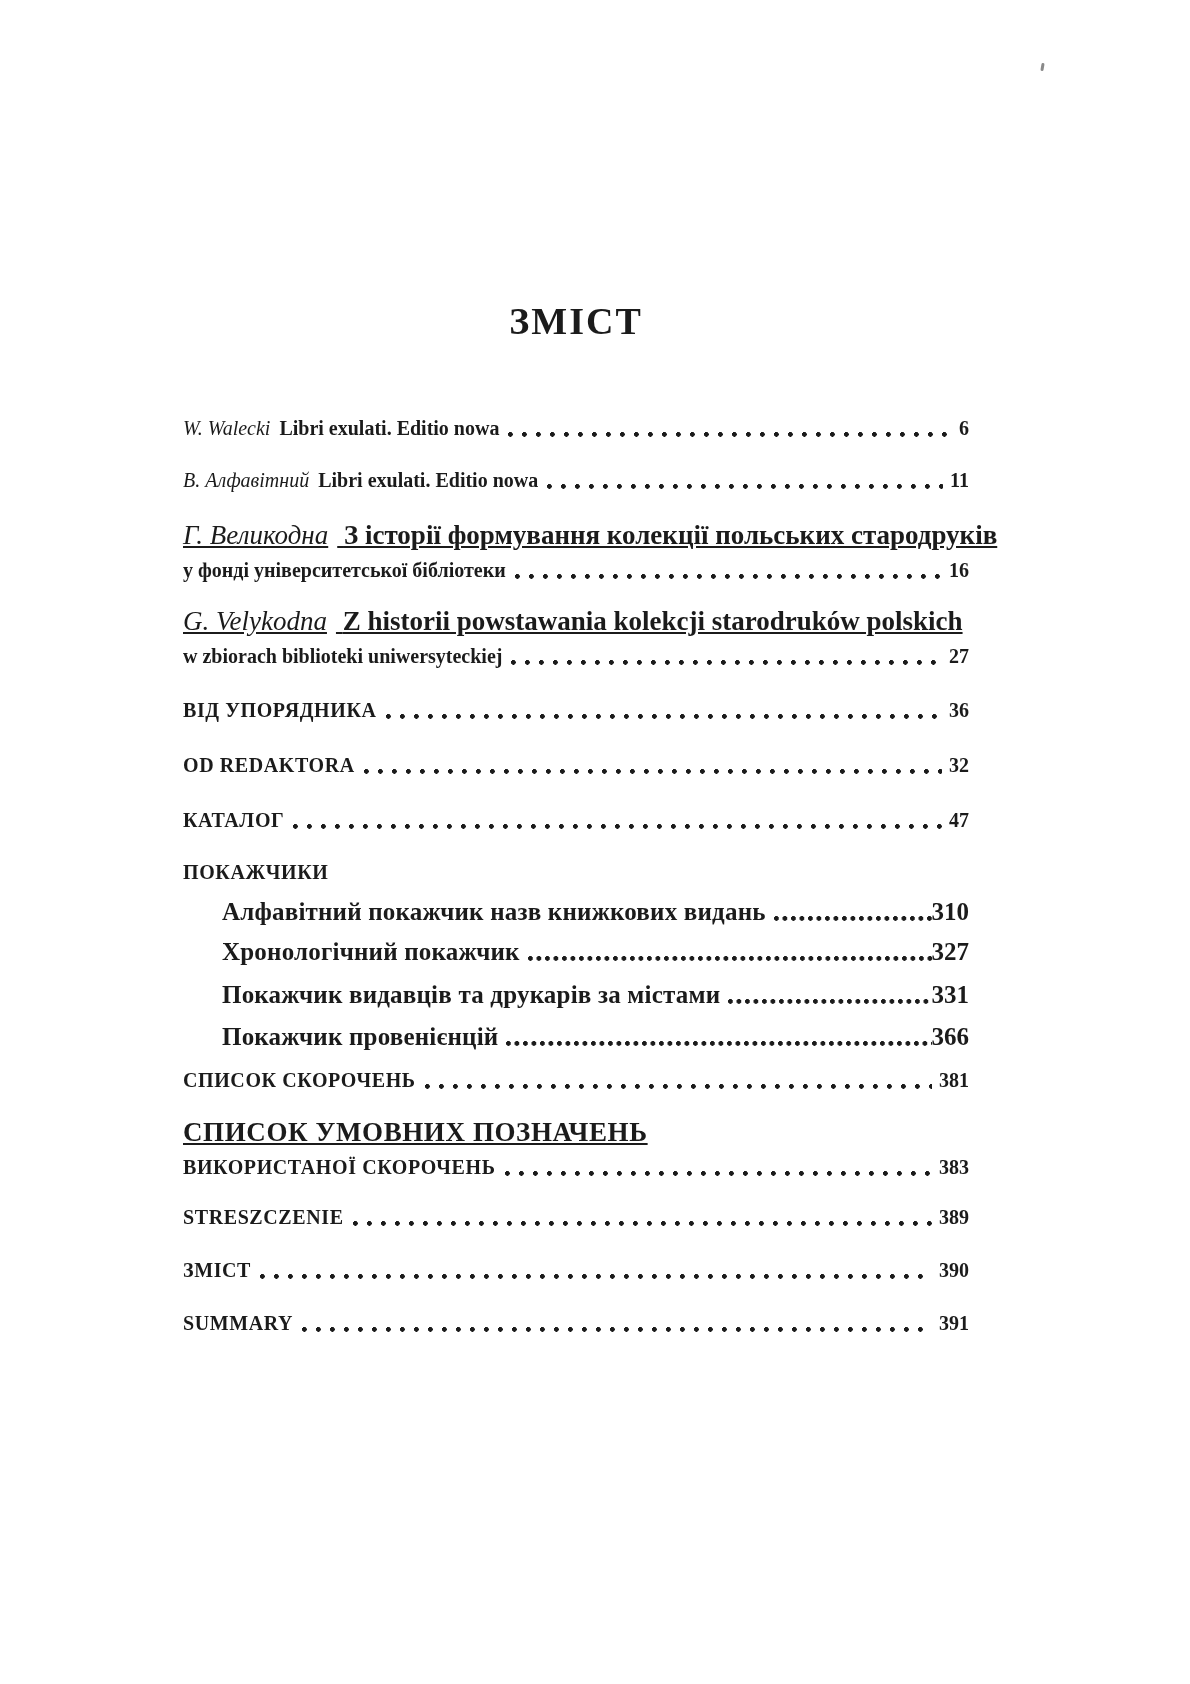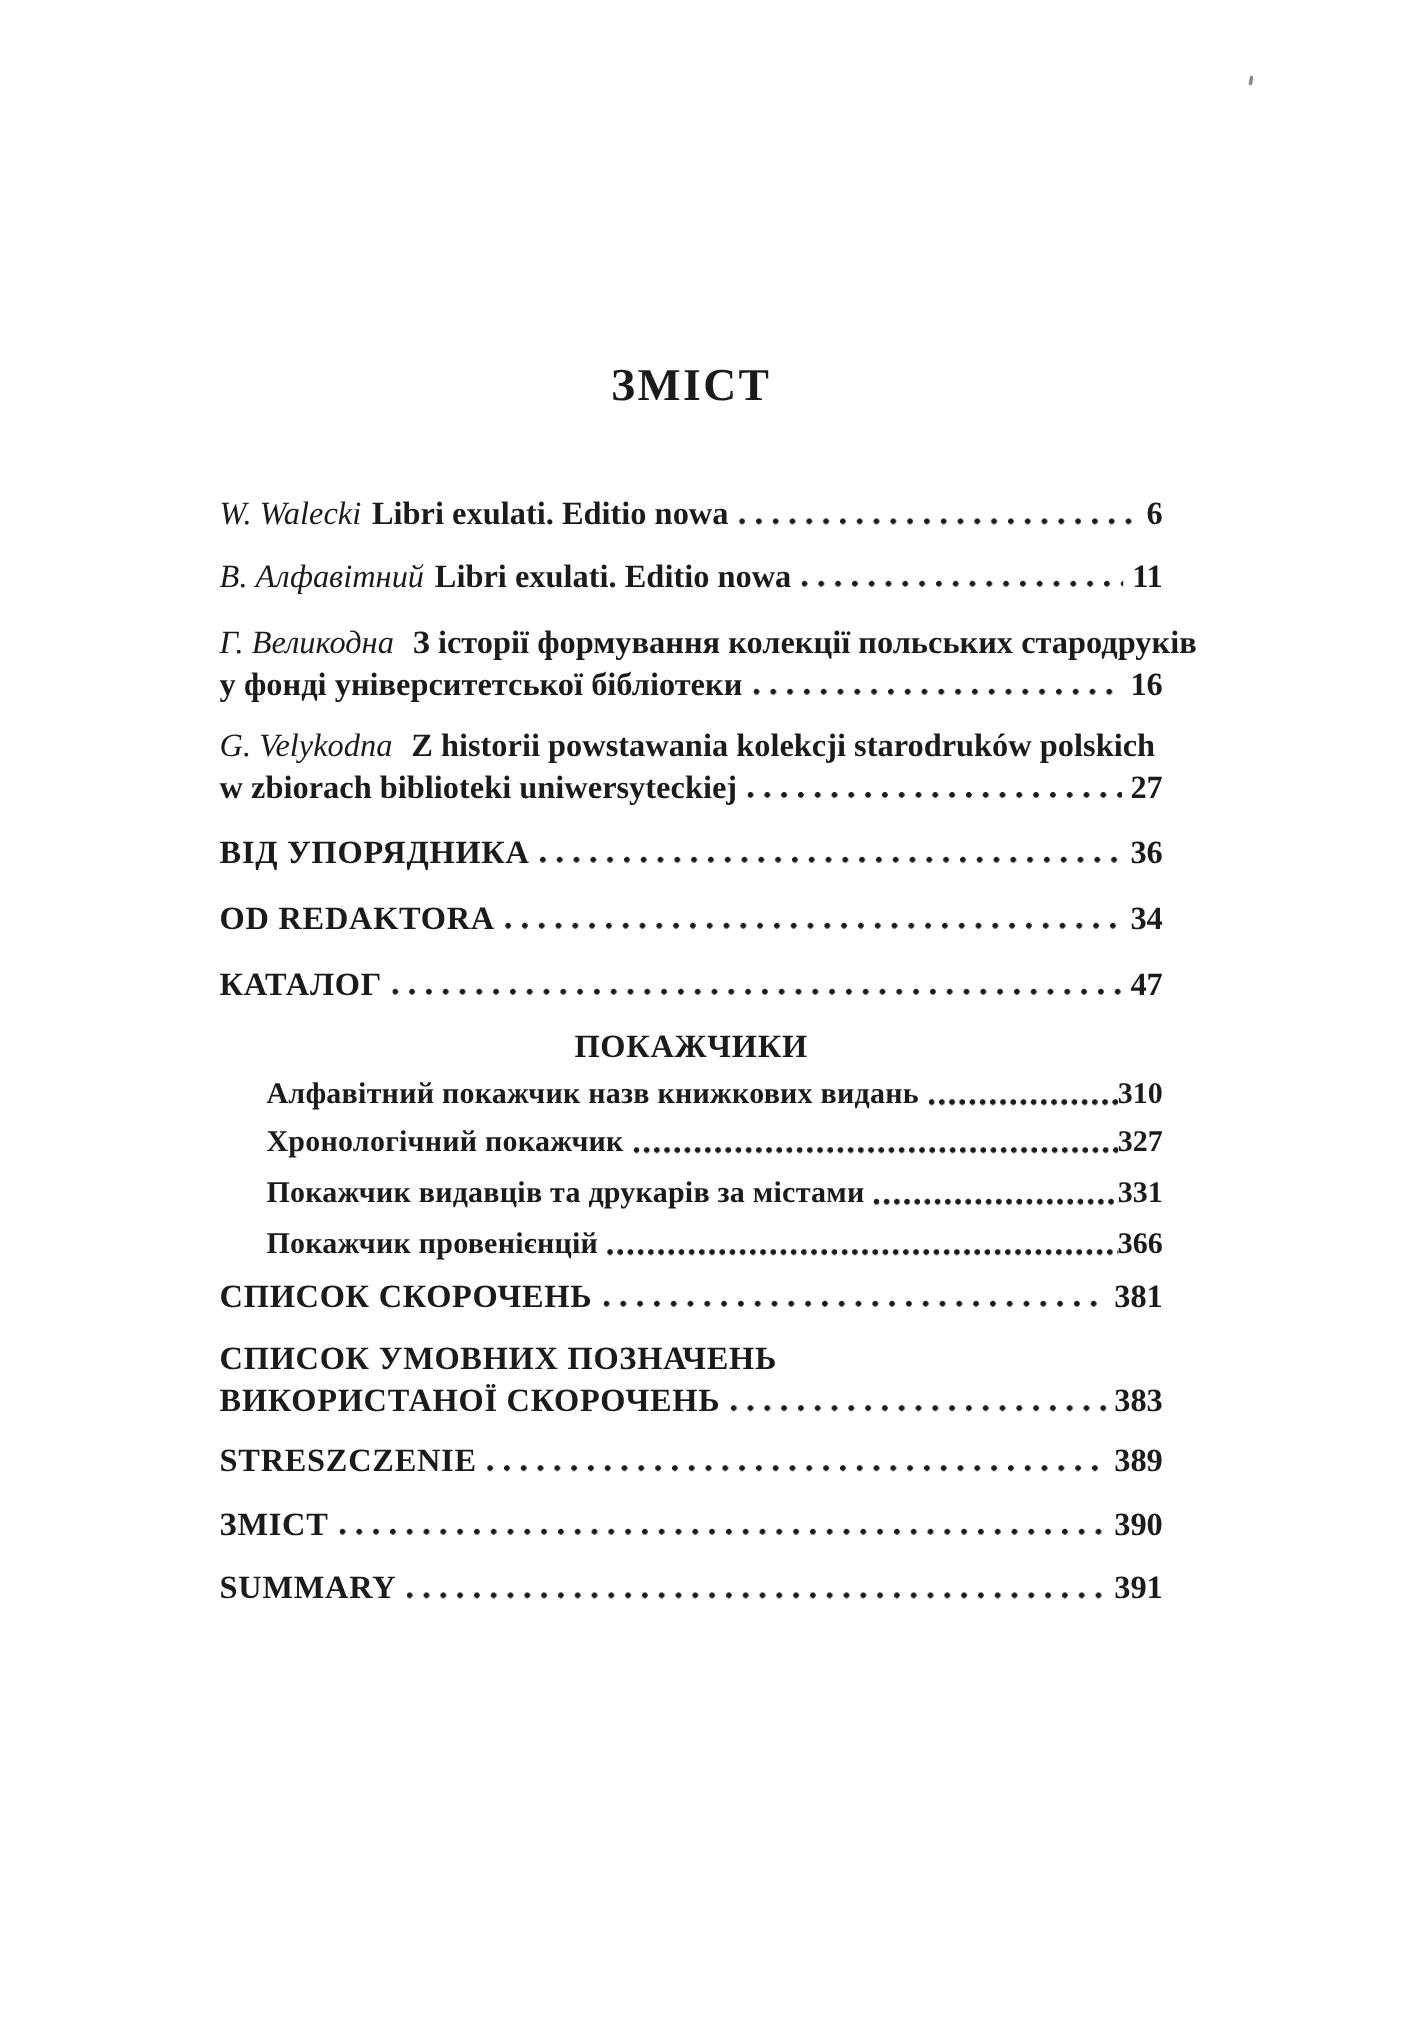--- a/index.html
+++ b/index.html
@@ -9,33 +9,33 @@
     font-family:"Liberation Serif","DejaVu Serif",serif;
     color:#1b1b1b;
   }
   .content { position:absolute; left:183px; top:0; width:786px; }
   .doc-title {
     margin-top:296px; text-align:center;
     font-size:38px; font-weight:bold; letter-spacing:2px; line-height:50px;
   }
   .e {
     display:flex; align-items:baseline;
-    font-size:27px; line-height:36px; white-space:nowrap;justify-content:center;
+    font-size:20px; line-height:36px; white-space:nowrap;
   }
   .au { font-style:italic; margin-right:9px; flex:0 0 auto; }
   .ti { font-weight:bold; flex:0 0 auto; }
   .lbl { font-weight:bold; letter-spacing:0.6px; flex:0 0 auto; }
   .leader {
     flex:1 1 auto; min-width:30px; height:5px;
     align-self:flex-end; margin:0 4px 9px 9px;
     background-image:radial-gradient(circle at 2.4px 2.4px, #1b1b1b 2.1px, rgba(0,0,0,0) 2.6px);
     background-size:14px 5px; background-repeat:repeat-x;
   }
   .pg { font-weight:bold; margin-left:3px; flex:0 0 auto; }
-  .two .l1 { font-size:27px; line-height:35px; white-space:nowrap; }
+  .two .l1 { font-size:27px; line-height:35px; white-space:nowrap;text-decoration:underline; }
   .two .e { line-height:35px; }
   .sub {
     display:flex; align-items:baseline;
     font-size:25px; line-height:34px; white-space:nowrap;
     padding-left:39px;
   }
   .sub .lbl { letter-spacing:0.2px; }
   .sub .leader {
     background-size:8.5px 5px; margin:0 0 8px 8px;
   }
@@ -99,21 +99,21 @@
 
     <div class="e m18">
       <span class="lbl">ВІД УПОРЯДНИКА</span>
       <span class="leader"></span>
       <span class="pg">36</span>
     </div>
 
     <div class="e m19">
       <span class="lbl">OD REDAKTORA</span>
       <span class="leader"></span>
-      <span class="pg">34</span>
+      <span class="pg">32</span>
     </div>
 
     <div class="e m19">
       <span class="lbl">КАТАЛОГ</span>
       <span class="leader"></span>
       <span class="pg">47</span>
     </div>
 
     <div class="e m16">
       <span class="lbl">ПОКАЖЧИКИ</span>

